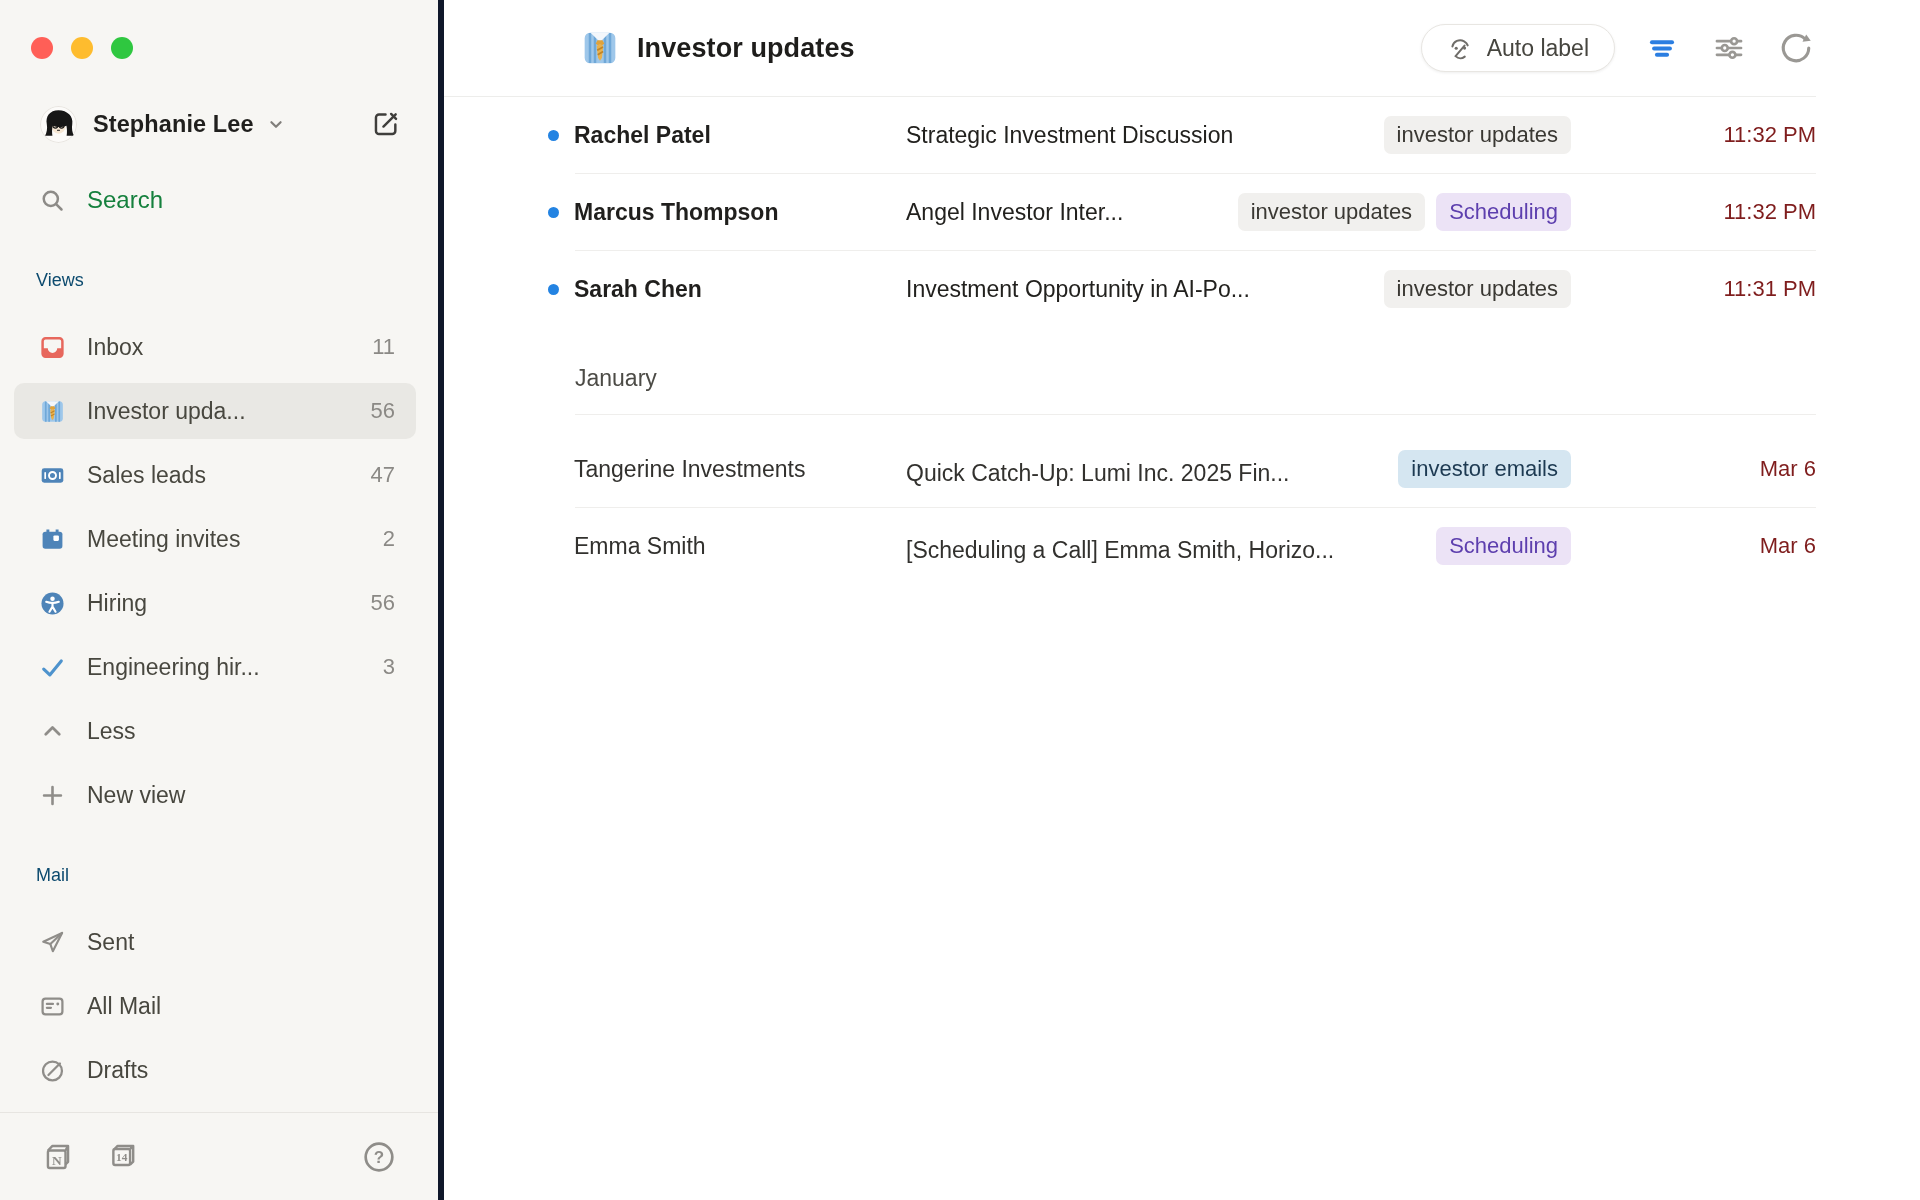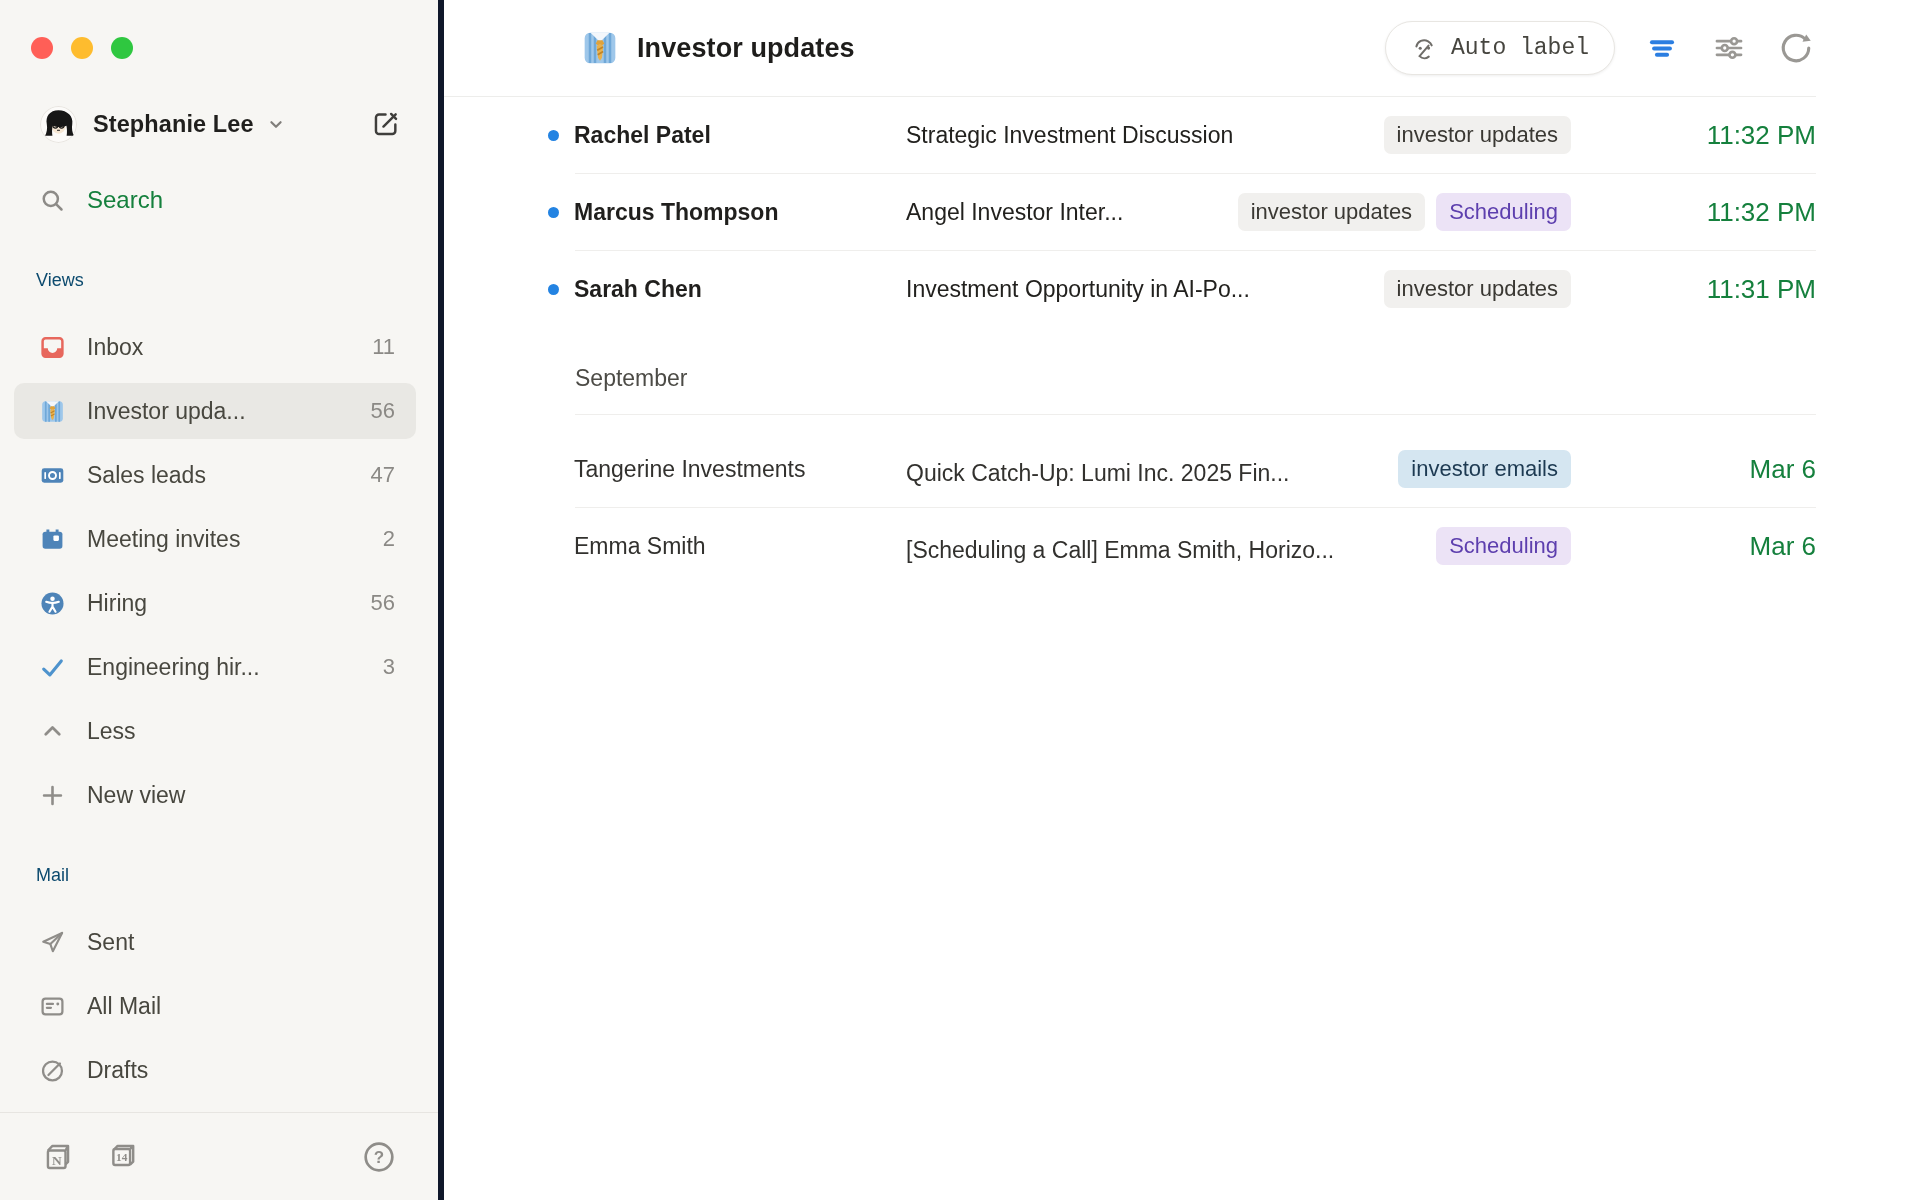--- a/index.html
+++ b/index.html
@@ -49,44 +49,44 @@
   }
   .bicon { width:34px; height:34px; color:#8f8d89; cursor:pointer; }
   .help { margin-left:auto; }
 
   
   .main { flex:1; display:flex; flex-direction:column; background:#fff; }
   .main-header { height:96px; display:flex; align-items:center; padding:0 104px 0 136px; }
   .title-emoji { width:40px; height:40px; flex:none; }
   .page-title { margin-left:17px; font-size:27px; font-weight:650; color:#1e1d1b; letter-spacing:.1px; }
   .auto-label {
-    margin-left:auto; height:54px; border-radius:27px; border:1px solid #e8e6e2;
+    margin-left:auto; height:48px; border-radius:27px; border:1px solid #e8e6e2;
     background:#fff; box-shadow:0 1px 3px rgba(0,0,0,.07);
     display:flex; align-items:center; gap:13px; padding:0 25px; cursor:pointer;
-    font-family:Liberation Mono, monospace; font-size:23px; color:#46453f;
+    font-family:Liberation Sans, sans-serif; font-size:23px; color:#46453f;
   }
   .al-icon { width:27px; height:27px; color:#6f6d69; }
   .hicon { width:40px; height:40px; margin-left:27px; display:flex; align-items:center; justify-content:center; cursor:pointer; }
   .hicon svg { width:34px; height:34px; }
 
   .list-top-border { height:1px; background:#ededeb; margin-right:104px; }
   .list { padding-right:104px; }
   .email-row { height:76px; display:flex; align-items:center; padding-left:104px; cursor:pointer; }
   .dot { width:11px; height:11px; border-radius:50%; background:#2383e2; flex:none; margin-right:15px; }
   .dot.hidden { visibility:hidden; }
   .sender { width:332px; min-width:332px; font-size:23px; color:#201f1d; font-weight:700; white-space:nowrap; overflow:hidden; }
   .email-row.read .sender { font-weight:400; color:#32312e; }
   .subject { font-size:23px; color:#22211e; white-space:nowrap; overflow:hidden; text-overflow:ellipsis; }
   .email-row.read .subject { color:#32312e;margin-top:9px; }
   .pills { margin-left:auto; padding-left:24px; display:flex; gap:11px; flex:none; }
   .pill { height:38px; display:flex; align-items:center; padding:0 13px; border-radius:7px; font-size:22px; font-weight:500; white-space:nowrap; }
   .pill[data-color="gray"]   { background:#f1f0ee; color:#3a3833; }
   .pill[data-color="purple"] { background:#ece3f6; color:#5d3fae; }
   .pill[data-color="blue"]   { background:#d5e6f1; color:#1d3a52; }
-  .time { min-width:245px; text-align:right; font-size:26px; color:#15803d; flex:none; }
+  .time { min-width:245px; text-align:right; font-size:22px; color:#7f1d1d; flex:none; }
   .divider { height:1px; background:#efeeec; margin-left:131px; }
   .group-header { padding:38px 0 22px 131px; font-size:23px; color:#4c4b46; }
   .group-gap { height:16px; }
 </style>
 </head>
 <body>
 
 <div class="sidebar">
   <div class="traffic">
     <span class="tl red"></span>
@@ -364,21 +364,21 @@
     <div class="email-row">
       <span class="dot"></span>
       <span class="sender">Sarah Chen</span>
       <span class="subject">Investment Opportunity in AI-Po...</span>
       <span class="pills">
         <span class="pill" data-color="gray">investor updates</span>
       </span>
       <span class="time">11:31 PM</span>
     </div>
 
-    <div class="group-header">September</div>
+    <div class="group-header">January</div>
     <div class="divider"></div>
     <div class="group-gap"></div>
 
     <div class="email-row read">
       <span class="dot hidden"></span>
       <span class="sender">Tangerine Investments</span>
       <span class="subject">Quick Catch-Up: Lumi Inc. 2025 Fin...</span>
       <span class="pills">
         <span class="pill" data-color="blue">investor emails</span>
       </span>

